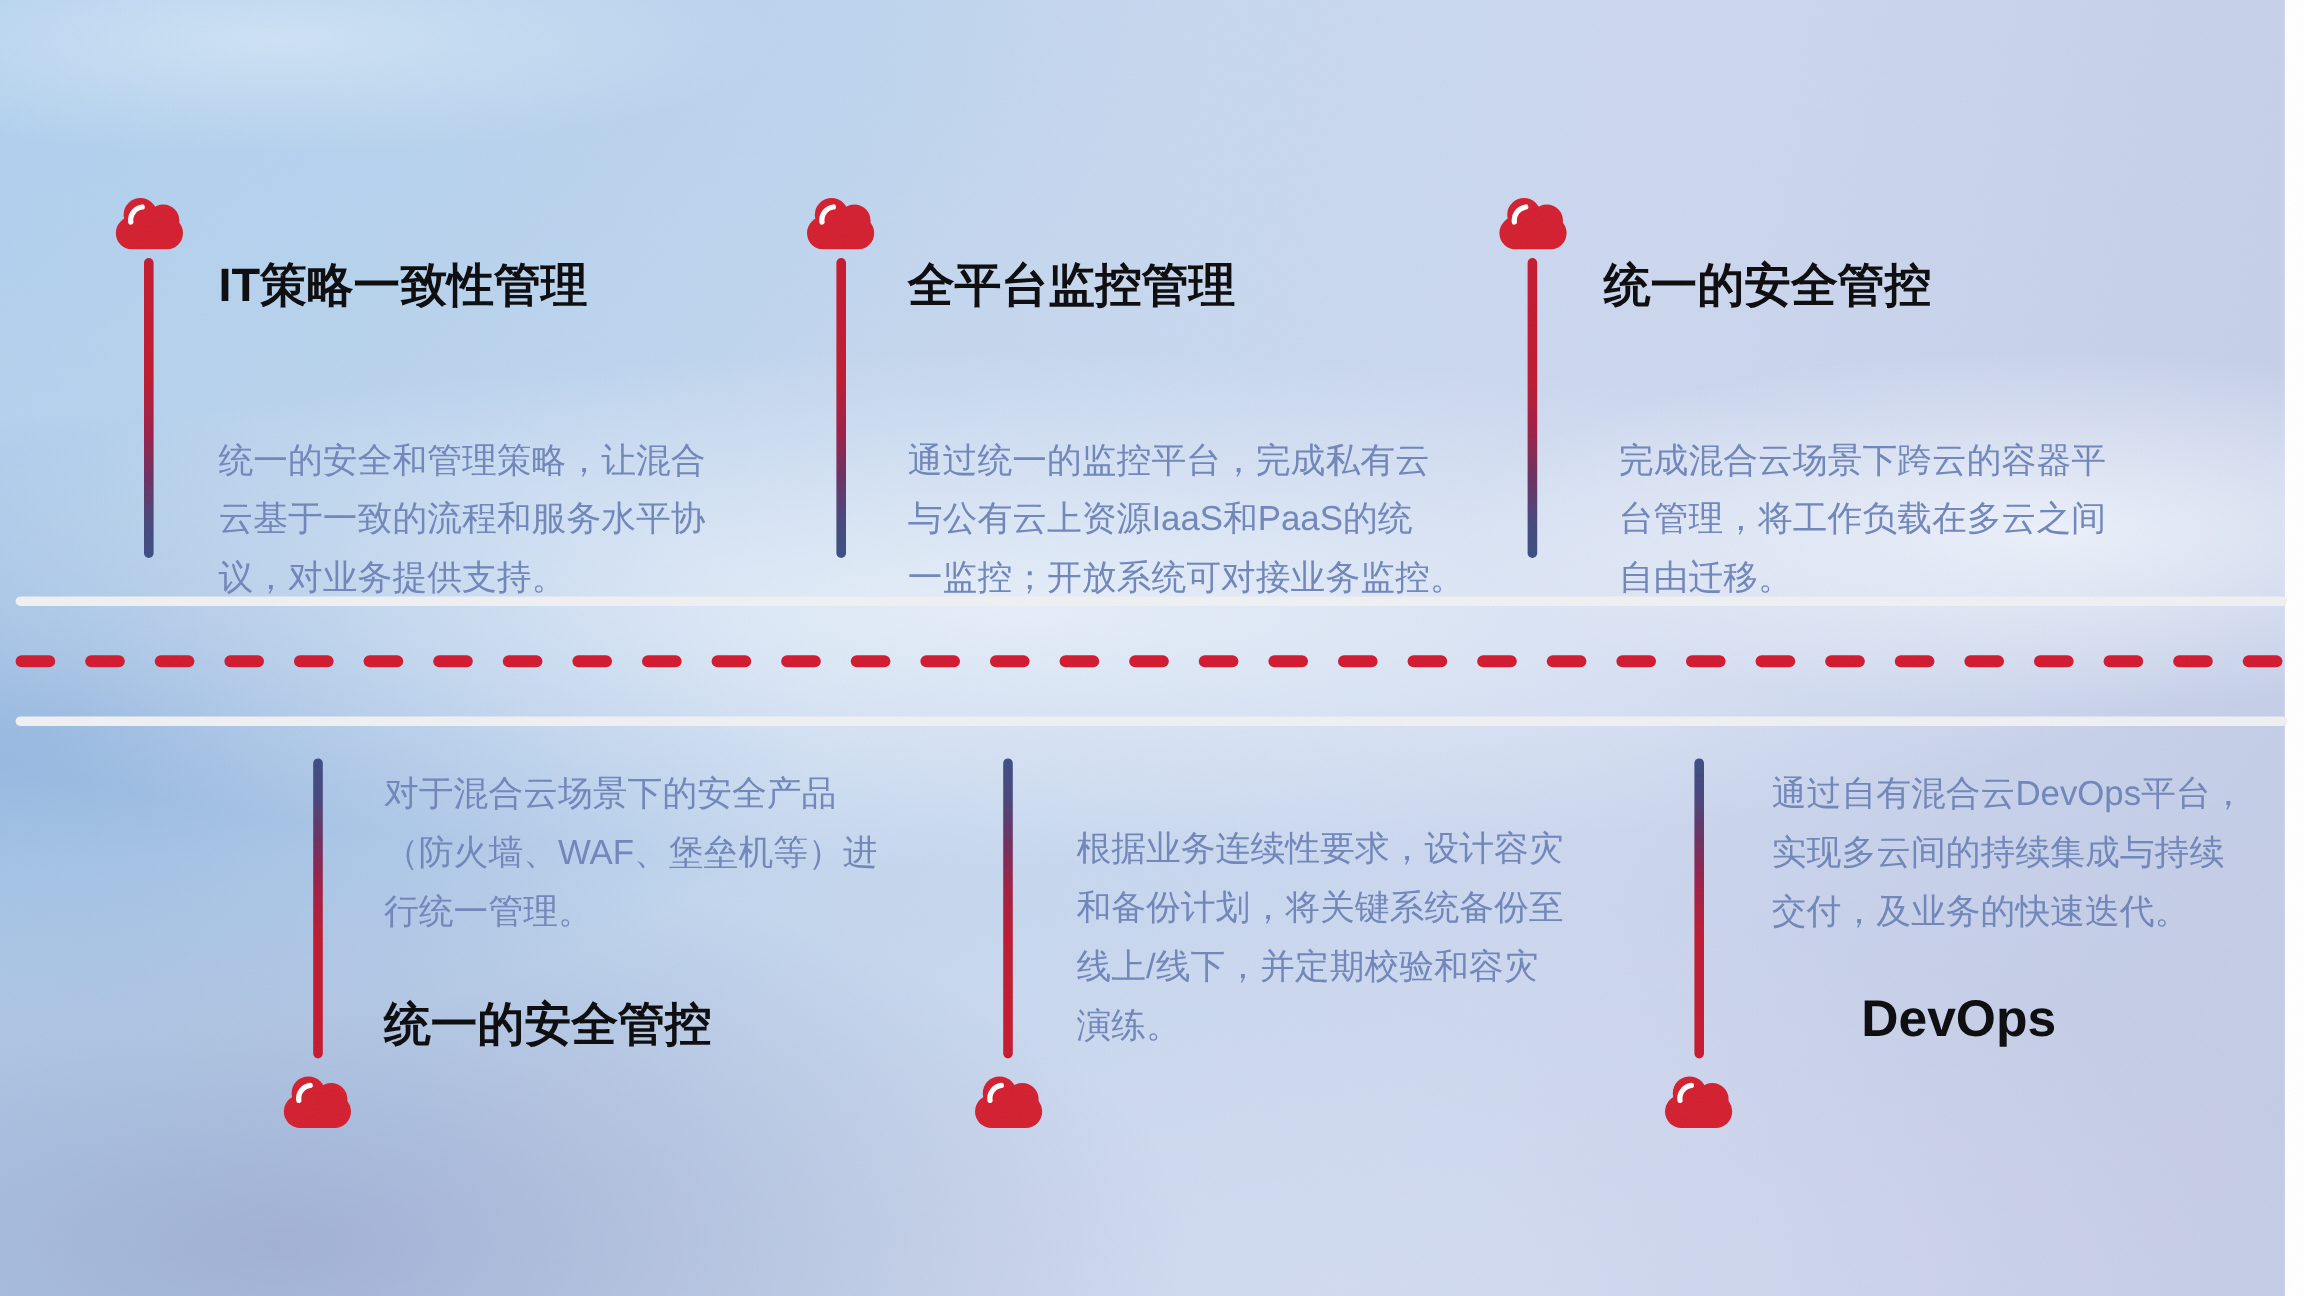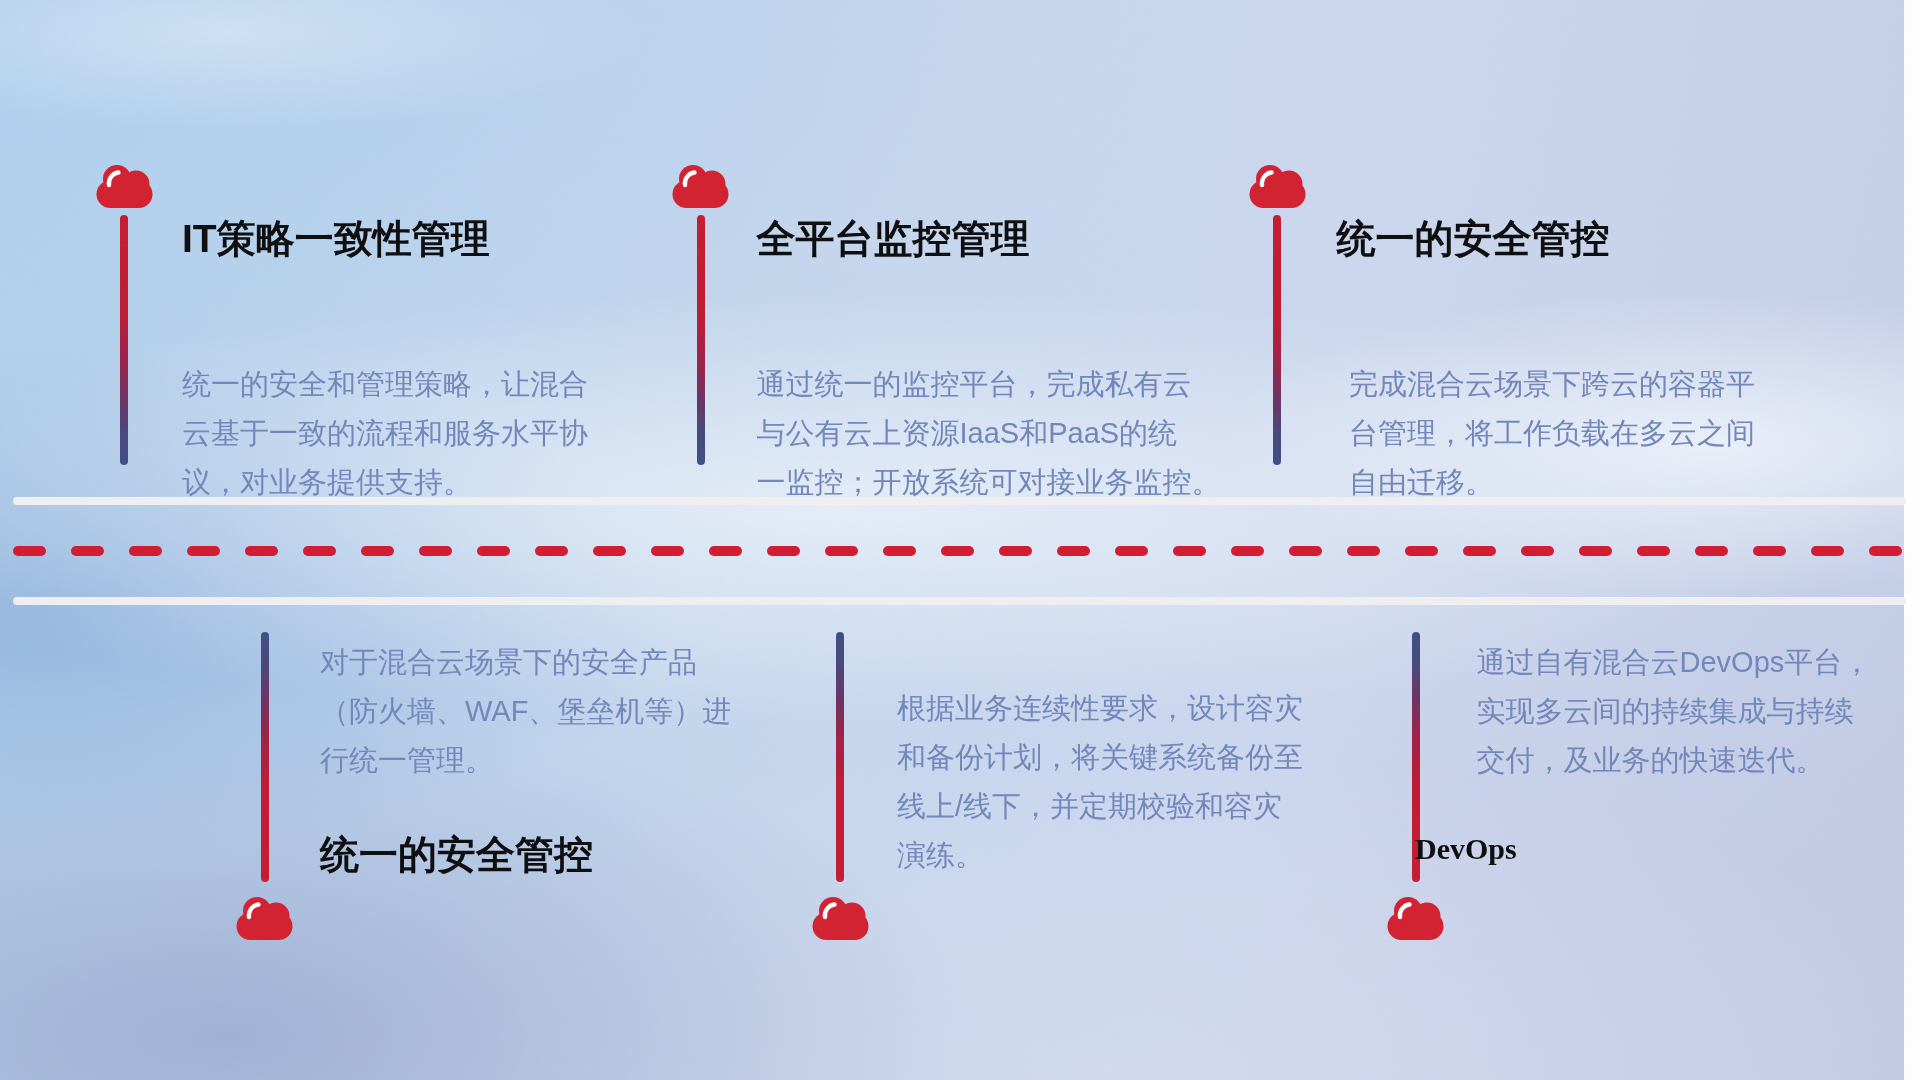--- a/index.html
+++ b/index.html
@@ -54,21 +54,21 @@
   .t2 .title{left:756.5px;top:216.5px;} .t2 .desc{left:756.5px;top:360px;}
   .t3 .cloud{left:1248.5px;top:163.5px;}.t3 .pole{left:1273px;top:215px;}
   .t3 .title{left:1336.5px;top:216.5px;}.t3 .desc{left:1349px;top:360px;}
 
   
   .b1 .cloud{left:236px;top:895.5px;}   .b1 .pole{left:260.5px;top:632px;}
   .b1 .title{left:320px;top:832.5px;text-align:center;}   .b1 .desc{left:320px;top:638px;}
   .b2 .cloud{left:811.5px;top:895.5px;} .b2 .pole{left:836px;top:632px;}
   .b2 .title{left:897px;top:832.5px;}   .b2 .desc{left:897px;top:638px;margin-top:46px;}
   .b3 .cloud{left:1387px;top:895.5px;}  .b3 .pole{left:1411.5px;top:632px;}
-  .b3 .title{left:1415px;top:827px;font-size:30px;font-family:Liberation Serif, serif;}.b3 .desc{left:1476.5px;top:638px;}
+  .b3 .title{left:1551px;top:827px;font-size:43px;}.b3 .desc{left:1476.5px;top:638px;}
 
   
   .road-line{position:absolute;left:13px;width:1893px;height:8px;border-radius:4px;background:#f0eff2;}
   .road-line.top{top:497px;}
   .road-line.bottom{top:596.5px;}
   .dashes{
     position:absolute;left:13px;top:545.5px;width:1889px;height:10px;
     display:flex;justify-content:space-between;
   }
   .dash{width:33px;height:10px;border-radius:5px;background:#d21a30;flex:none;}

